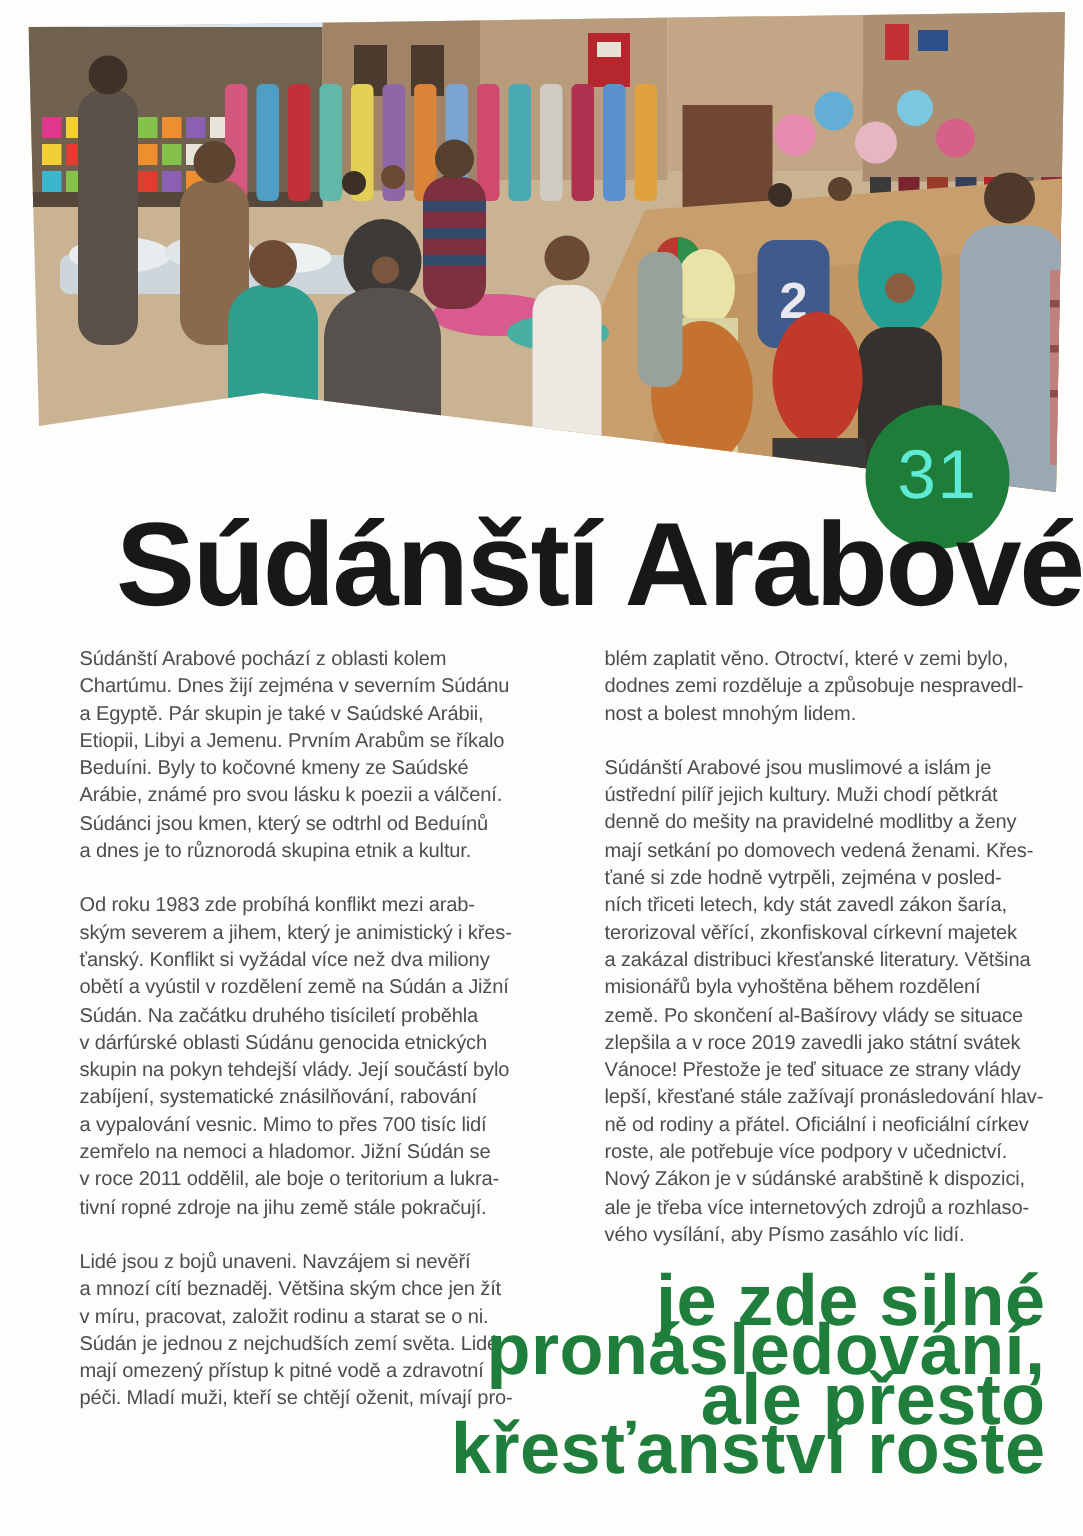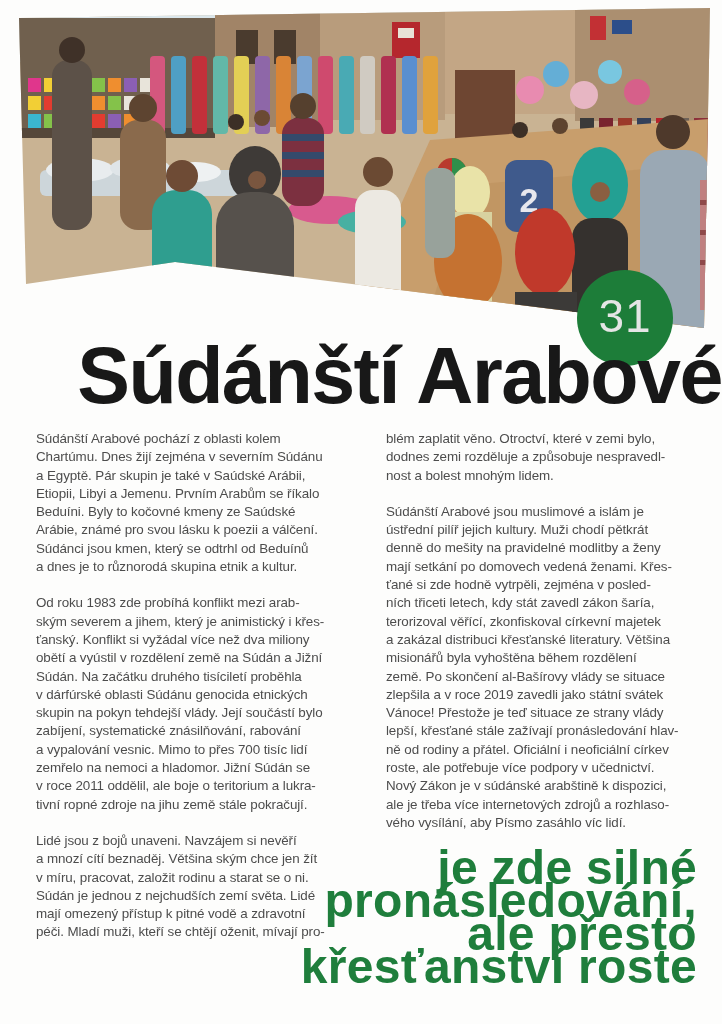--- a/index.html
+++ b/index.html
@@ -14,32 +14,32 @@
     clip-path:polygon(19px 18px,710px 8px,704px 328px,175px 262px,26px 284px);
   }
   .photo svg{display:block;width:100%;height:100%;}
   
   .badge{
     position:absolute;left:577px;top:270px;width:96px;height:96px;
     background:#1d7d39;border-radius:50%;
     display:flex;align-items:center;justify-content:center;
   }
   .badge span{
-    color:#e5e5e5;font-size:46px;font-weight:400;letter-spacing:1px;
+    color:#5eead4;font-size:46px;font-weight:400;letter-spacing:1px;
     transform:translateY(-2px);
   }
   
   .title{
     position:absolute;left:37px;top:336px;margin:0;width:685px;
     font-size:79px;line-height:80px;font-weight:bold;letter-spacing:-1.5px;
     color:#181818;white-space:nowrap;text-align:right;
   }
   
   .cols{
-    position:absolute;left:36px;top:430px;width:650px;
+    position:absolute;left:53px;top:430px;width:650px;
     display:flex;gap:28px;
   }
   .col{width:322px;flex:0 0 322px;}
   .para{
     margin:0 0 18px 0;
     font-size:13.4px;line-height:18.3px;letter-spacing:-0.1px;
     color:#4d4d4d;white-space:pre;
   }
   
   .quote{

